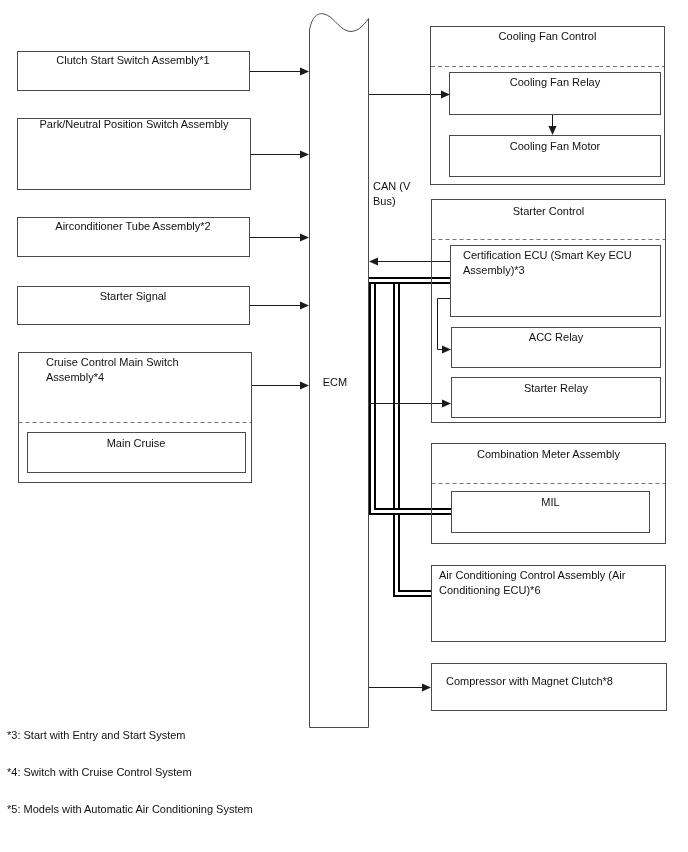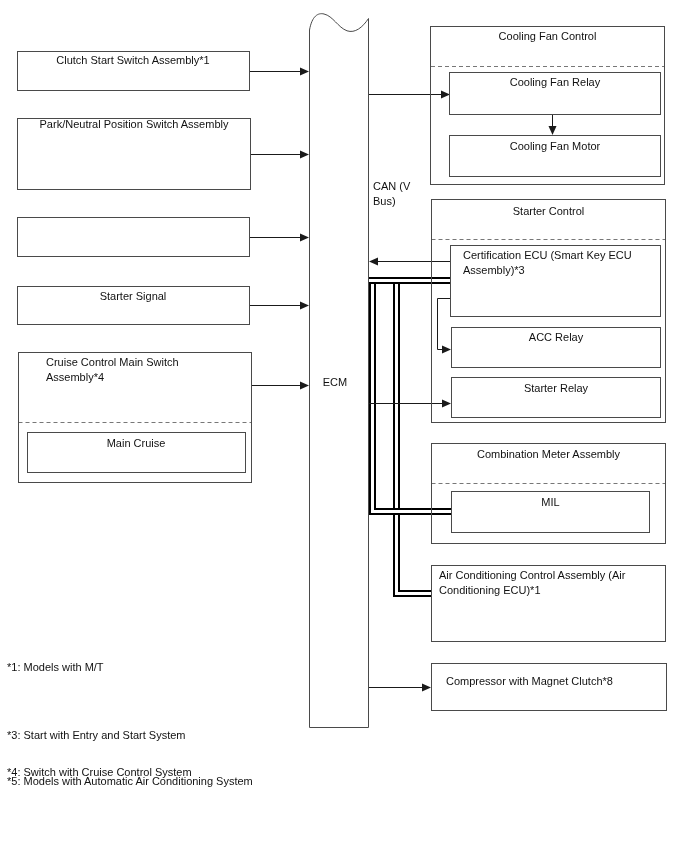--- a/index.html
+++ b/index.html
@@ -66,20 +66,21 @@
     </g>
   </svg>
 
   <div class="box" style="left:17px;top:51px;width:233px;height:40px"></div>
   <div class="lbl ctr nw" style="left:18px;top:53px;width:230px;padding-right:18px">Clutch Start Switch Assembly*1</div>
 
   <div class="box" style="left:17px;top:118px;width:234px;height:72px"></div>
   <div class="lbl ctr nw" style="left:18px;top:117px;width:232px">Park/Neutral Position Switch Assembly</div>
 
   <div class="box" style="left:17px;top:217px;width:233px;height:40px"></div>
+  <div class="lbl ctr nw" style="left:18px;top:219px;width:230px;padding-right:18px">Airconditioner Tube Assembly*2</div>
 
   <div class="box" style="left:17px;top:286px;width:233px;height:39px"></div>
   <div class="lbl ctr nw" style="left:18px;top:289px;width:230px;padding-right:18px">Starter Signal</div>
 
   <div class="box" style="left:18px;top:352px;width:234px;height:131px"></div>
   <div class="lbl" style="left:46px;top:355px;width:180px">Cruise Control Main Switch Assembly*4</div>
 
   <div class="box" style="left:27px;top:432px;width:219px;height:41px"></div>
   <div class="lbl ctr nw" style="left:28px;top:436px;width:216px;padding-right:16px">Main Cruise</div>
 
@@ -107,23 +108,22 @@
   <div class="box" style="left:451px;top:377px;width:210px;height:41px"></div>
   <div class="lbl ctr nw" style="left:452px;top:381px;width:208px;padding-right:32px">Starter Relay</div>
 
   <div class="box" style="left:431px;top:443px;width:235px;height:101px"></div>
   <div class="lbl ctr nw" style="left:432px;top:447px;width:233px;padding-right:32px">Combination Meter Assembly</div>
 
   <div class="box" style="left:451px;top:491px;width:199px;height:42px"></div>
   <div class="lbl ctr nw" style="left:452px;top:495px;width:197px;padding-right:32px">MIL</div>
 
   <div class="box" style="left:431px;top:565px;width:235px;height:77px"></div>
-  <div class="lbl" style="left:439px;top:568px;width:224px">Air Conditioning Control Assembly (Air Conditioning ECU)*1</div>
+  <div class="lbl" style="left:439px;top:568px;width:224px">Air Conditioning Control Assembly (Air Conditioning ECU)*6</div>
 
   <div class="box" style="left:431px;top:663px;width:236px;height:48px"></div>
   <div class="lbl nw" style="left:446px;top:674px;width:215px">Compressor with Magnet Clutch*8</div>
 
-  <div class="lbl nw" style="left:7px;top:660px;width:340px">*1: Models with M/T</div>
   <div class="lbl nw" style="left:7px;top:728px;width:340px">*3: Start with Entry and Start System</div>
   <div class="lbl nw" style="left:7px;top:765px;width:340px">*4: Switch with Cruise Control System</div>
-  <div class="lbl nw" style="left:7px;top:774px;width:340px">*5: Models with Automatic Air Conditioning System</div>
+  <div class="lbl nw" style="left:7px;top:802px;width:340px">*5: Models with Automatic Air Conditioning System</div>
 
 </div>
 
 </body></html>

